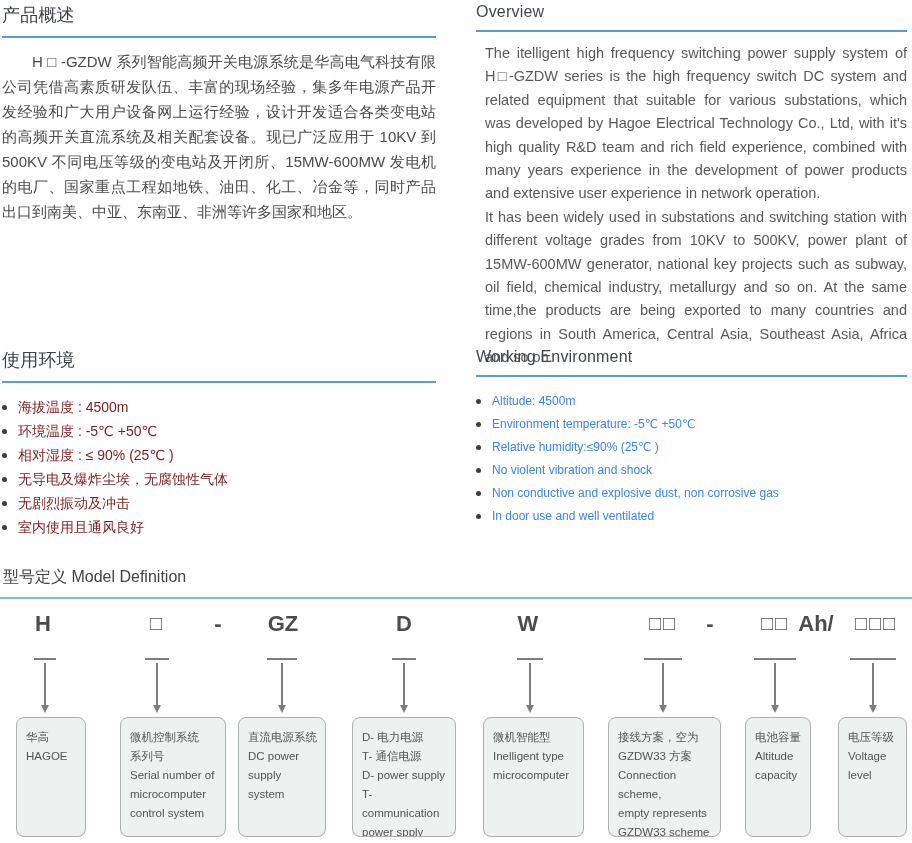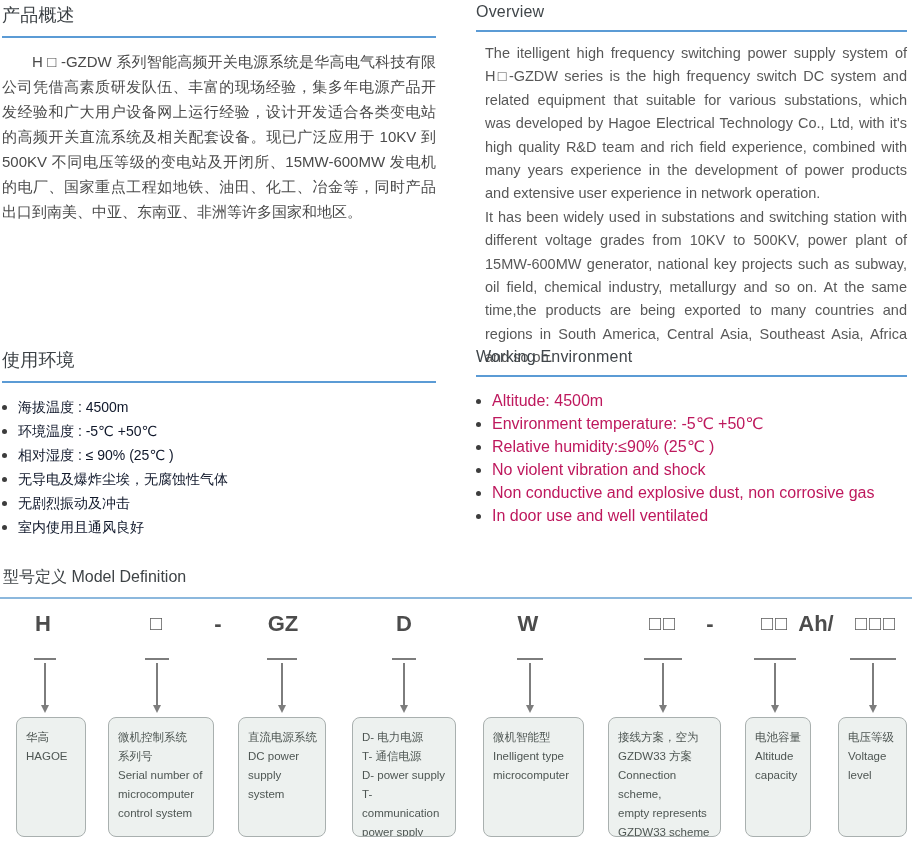--- a/index.html
+++ b/index.html
@@ -11,22 +11,22 @@
   .col-section { position:absolute; }
   .sec-title { margin:0; font-size:18px; font-weight:400; color:#3c4145; letter-spacing:.2px; }
   .sec-title.en { font-size:16px; color:#40464a; }
   .sec-rule { height:2px; background:var(--accent); margin-top:9px; }
 
   .body-cn { margin:11px 0 0 0; font-size:15px; line-height:25px; color:#4a4a4a; text-align:justify; text-indent:2em; }
   .body-en { margin:10px 0 0 9px; font-size:14.5px; line-height:23.4px; color:#585858; text-align:justify; }
   .body-en + .body-en { margin-top:0; }
 
   ul.bullets { list-style:none; margin:16px 0 0 0; padding:0; }
-  ul.bullets li { display:flex; align-items:flex-start; gap:11px; margin-bottom:8px; font-size:14px; line-height:16px; color:#0f172a; }
-  ul.bullets.en li { font-size:16px; margin-bottom:7px; color:#be185d; }
+  ul.bullets li { display:flex; align-items:flex-start; gap:11px; margin-bottom:8px; font-size:14px; line-height:16px; color:#7f1d1d; }
+  ul.bullets.en li { font-size:12px; margin-bottom:7px; color:#3b82f6; }
   .dot { flex:0 0 auto; width:5px; height:5px; border-radius:50%; background:#3d3d3d; margin-top:6px; }
 
   
   #model { position:absolute; left:0; top:563px; width:912px; height:280px; }
   .model-title { position:absolute; top:4px; left:3px; margin:0; font-size:16px; font-weight:400; color:#3e4346; }
   .model-rule { position:absolute; top:34px; left:0; width:912px; height:2px; background:#8cb8dd; }
 
   .code-part { position:absolute; top:50px; transform:translateX(-50%); font-weight:bold; font-size:22px; line-height:1; color:#4c4c4c; white-space:nowrap; }
   .code-square { font-weight:normal; font-size:20px; color:#5a5a5a; letter-spacing:2px; }
 
@@ -172,21 +172,21 @@
     <div class="arrow" style="left:850px; width:46px;">
         <div class="arrow-bar"></div>
         <div class="arrow-stem"></div>
         <div class="arrow-head"></div>
       </div>
 
     <div class="mbox" style="left:16px;  width:70px;">
         <div class="mbox-text">华高
 HAGOE</div>
       </div>
-    <div class="mbox" style="left:108px; width:106px;">
+    <div class="mbox" style="left:120px; width:106px;">
         <div class="mbox-text">微机控制系统
 系列号
 Serial number of
 microcomputer
 control system</div>
       </div>
     <div class="mbox" style="left:238px; width:88px;">
         <div class="mbox-text">直流电源系统
 DC power
 supply

